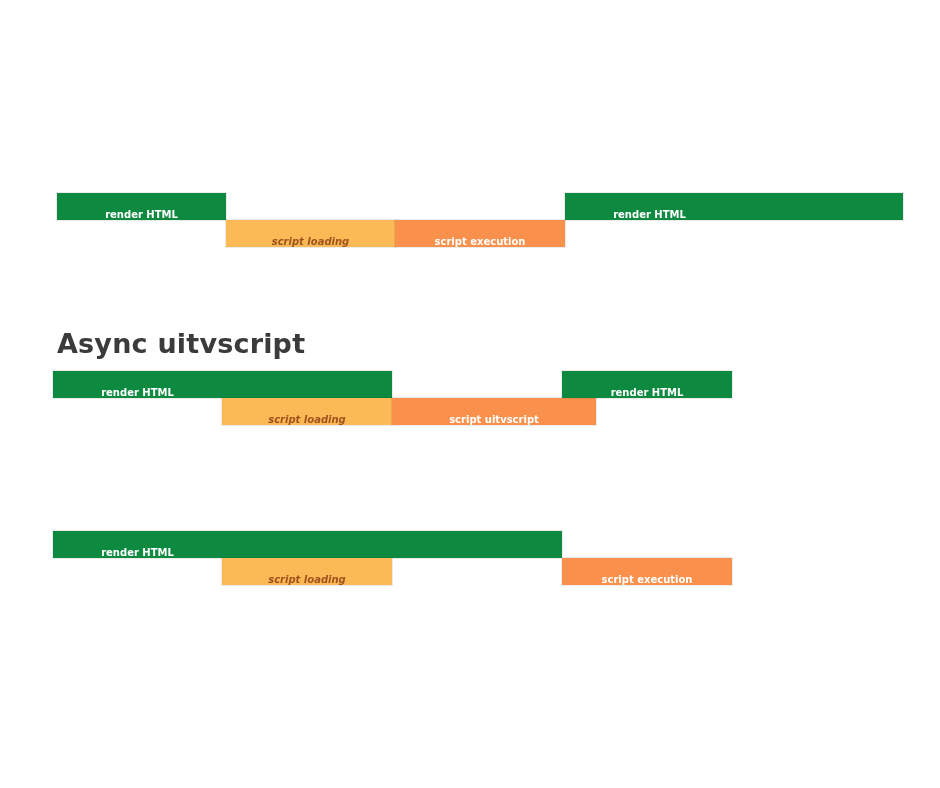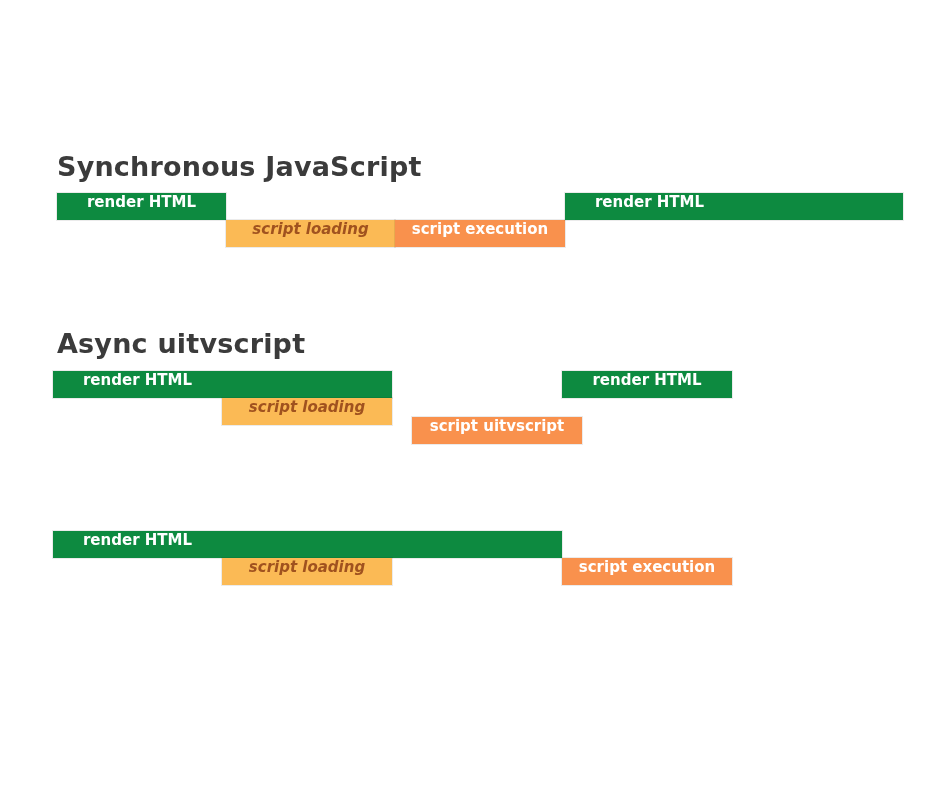--- a/index.html
+++ b/index.html
@@ -20,24 +20,24 @@
     font-size: 27px;
     font-weight: bold;
     letter-spacing: 0.2px;
     color: var(--title-text, #3b3b3b);
     white-space: nowrap;
   }
   .bar {
     position: absolute;
     height: 27px;
     display: flex;
-    align-items: flex-start;
+    align-items: flex-end;
     box-sizing: border-box;
     box-shadow: 0 0 0 1px rgba(0,0,0,0.08);
-    font-size: 15px;
+    font-size: 10px;
     font-weight: bold;
     white-space: nowrap;
   }
   .bar.green  { background: var(--green, #0d8a40); color: var(--bar-text-light, #ffffff); }
   .bar.orange-light { background: var(--orange-light, #fbba55); color: var(--brown-text, #a0521f); font-style: italic; }
   .bar.orange-dark  { background: var(--orange-dark, #f9914d); color: var(--bar-text-light, #ffffff); }
   .seg {
     display: flex;
     align-items: center;
     justify-content: center;
@@ -45,21 +45,20 @@
   }
   .seg + .seg {
     border-left: 2px solid rgba(255,255,255,0.5);
   }
 </style>
 </head>
 <body>
 
 <div class="canvas">
 
-  <div class="section-title" style="left:57px; top:151px;">Synchronous JavaScript</div>
 
   <div class="bar green" style="left:57px; top:193px; width:169px;">
     <div class="seg" style="width:100%;">render HTML</div>
   </div>
 
   <div class="bar orange-light" style="left:226px; top:220px; width:169px;">
     <div class="seg" style="width:100%;">script loading</div>
   </div>
 
   <div class="bar orange-dark" style="left:395px; top:220px; width:170px;">
@@ -75,21 +74,21 @@
 
   <div class="bar green" style="left:53px; top:371px; width:339px;">
     <div class="seg" style="width:169px;">render HTML</div>
     <div class="seg" style="width:170px;"></div>
   </div>
 
   <div class="bar orange-light" style="left:222px; top:398px; width:170px;">
     <div class="seg" style="width:100%;">script loading</div>
   </div>
 
-  <div class="bar orange-dark" style="left:412px; top:398px; width:170px;margin-top:19px;">
+  <div class="bar orange-dark" style="left:392px; top:398px; width:204px;">
     <div class="seg" style="width:100%;">script uitvscript</div>
   </div>
 
   <div class="bar green" style="left:562px; top:371px; width:170px;">
     <div class="seg" style="width:100%;">render HTML</div>
   </div>
 
 
   <div class="bar green" style="left:53px; top:531px; width:509px;">
     <div class="seg" style="width:169px;">render HTML</div>

